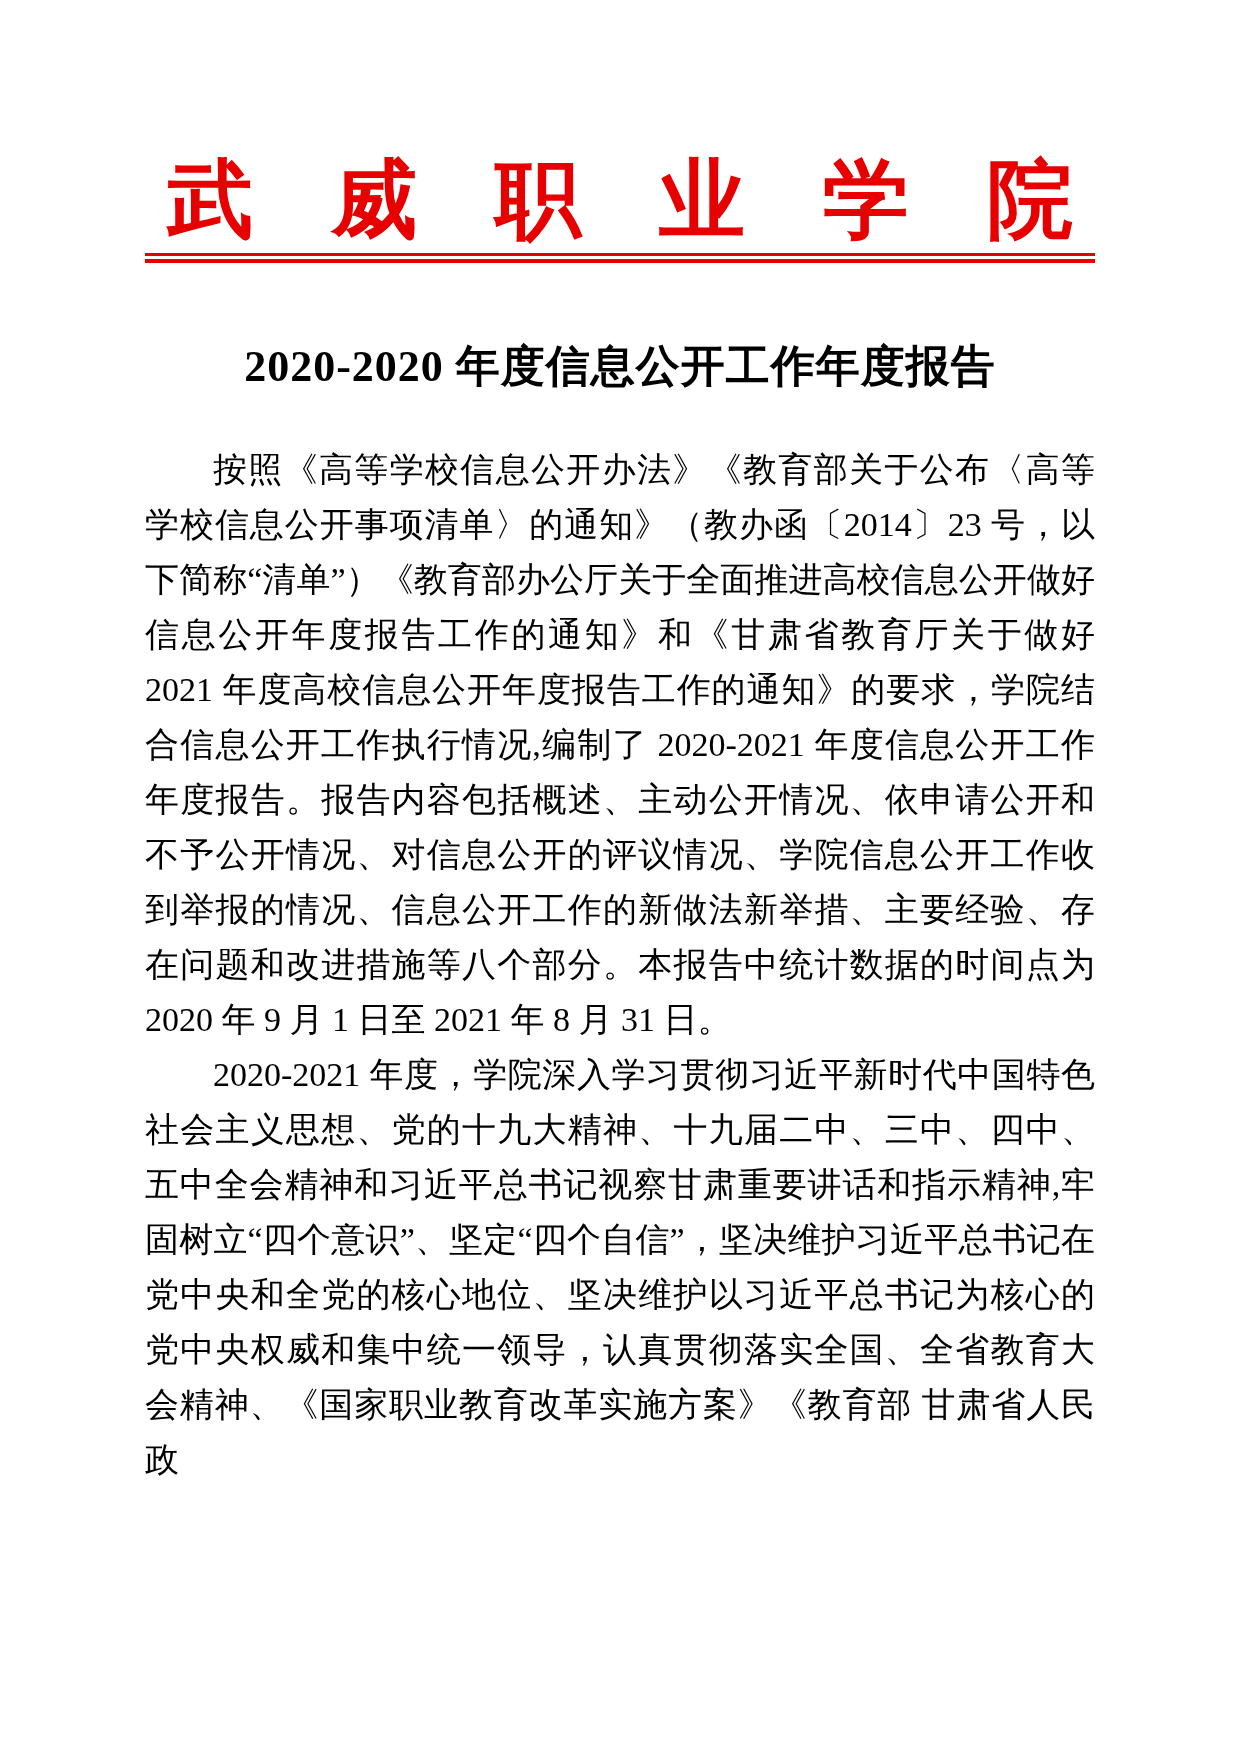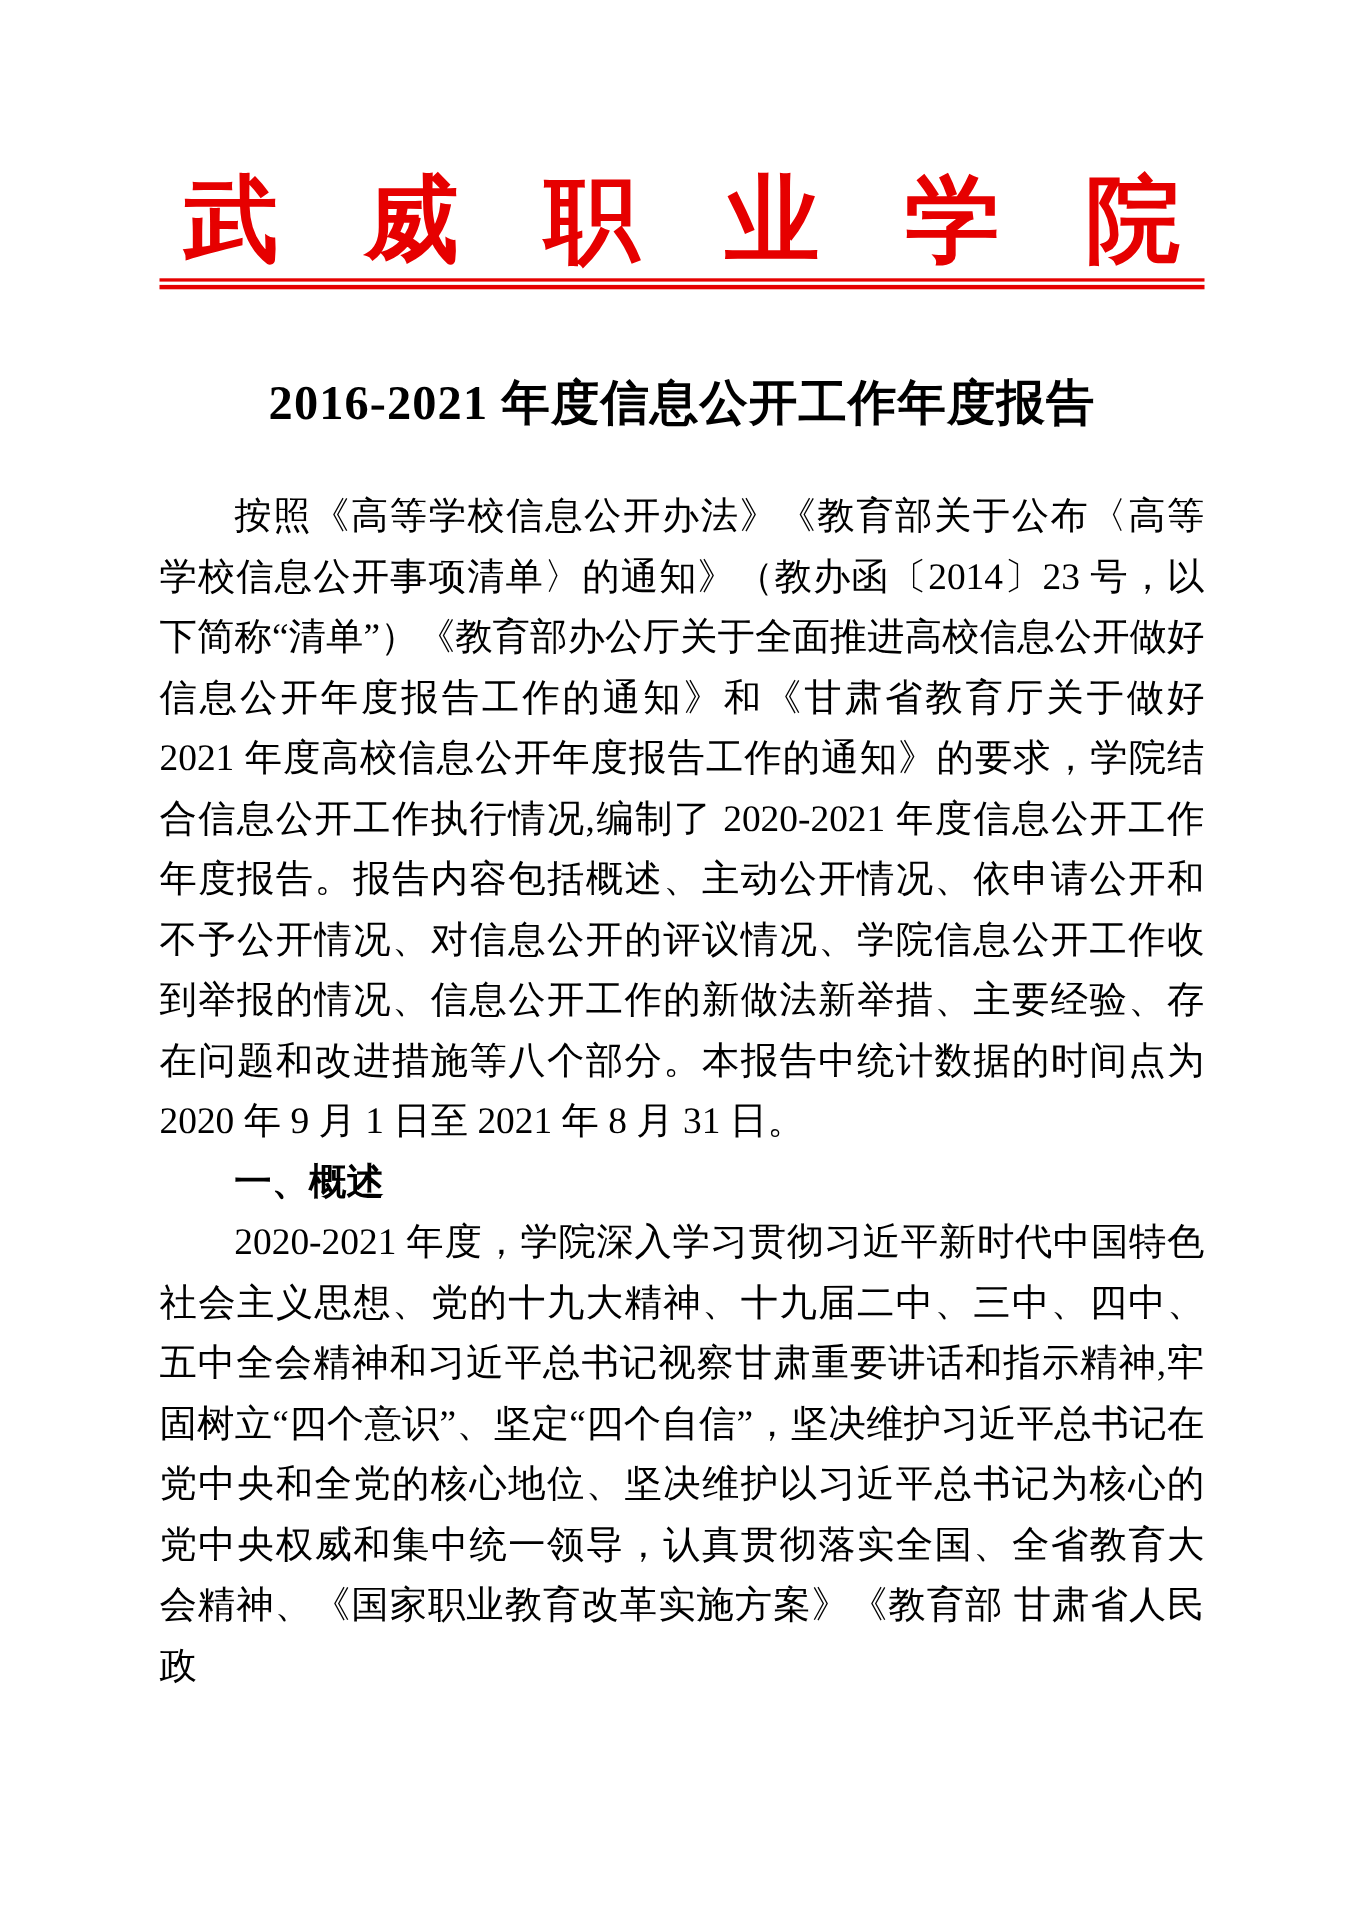--- a/index.html
+++ b/index.html
@@ -79,21 +79,20 @@
     <span>业</span>
     <span>学</span>
     <span>院</span>
   </div>
 
   <div class="divider">
     <div class="line-top"></div>
     <div class="line-bottom"></div>
   </div>
 
-  <h1 class="doc-title">2016-2021 年度信息公开工作年度报告</h1>
+  <h1 class="doc-title">2020-2020 年度信息公开工作年度报告</h1>
 
   <p class="body-par first">按照《高等学校信息公开办法》《教育部关于公布〈高等学校信息公开事项清单〉的通知》（教办函〔2014〕23 号，以下简称“清单”）《教育部办公厅关于全面推进高校信息公开做好信息公开年度报告工作的通知》和《甘肃省教育厅关于做好 2021 年度高校信息公开年度报告工作的通知》的要求，学院结合信息公开工作执行情况,编制了 2020-2021 年度信息公开工作年度报告。报告内容包括概述、主动公开情况、依申请公开和不予公开情况、对信息公开的评议情况、学院信息公开工作收到举报的情况、信息公开工作的新做法新举措、主要经验、存在问题和改进措施等八个部分。本报告中统计数据的时间点为 2020 年 9 月 1 日至 2021 年 8 月 31 日。</p>
 
-  <h2 class="section-heading">一、概述</h2>
 
   <p class="body-par">2020-2021 年度，学院深入学习贯彻习近平新时代中国特色社会主义思想、党的十九大精神、十九届二中、三中、四中、五中全会精神和习近平总书记视察甘肃重要讲话和指示精神,牢固树立“四个意识”、坚定“四个自信”，坚决维护习近平总书记在党中央和全党的核心地位、坚决维护以习近平总书记为核心的党中央权威和集中统一领导，认真贯彻落实全国、全省教育大会精神、《国家职业教育改革实施方案》《教育部 甘肃省人民政</p>
 
 </div>
 
 </body></html>

